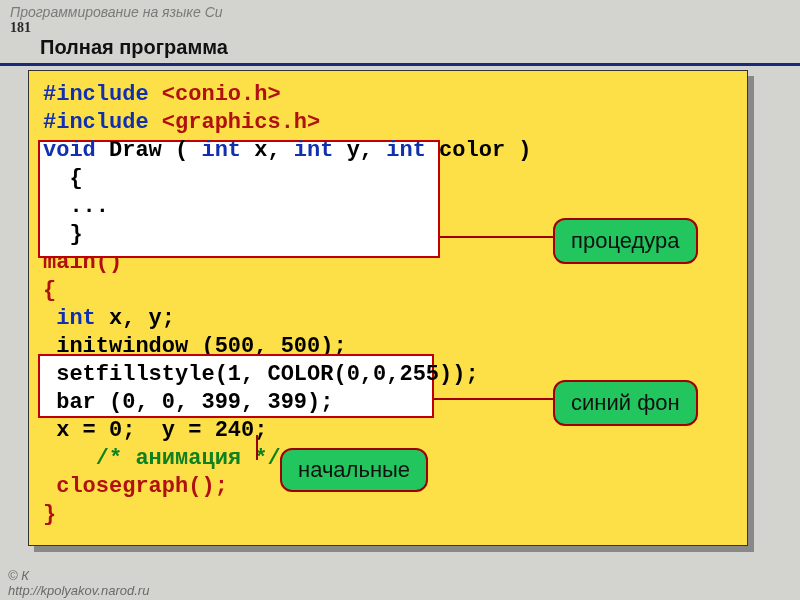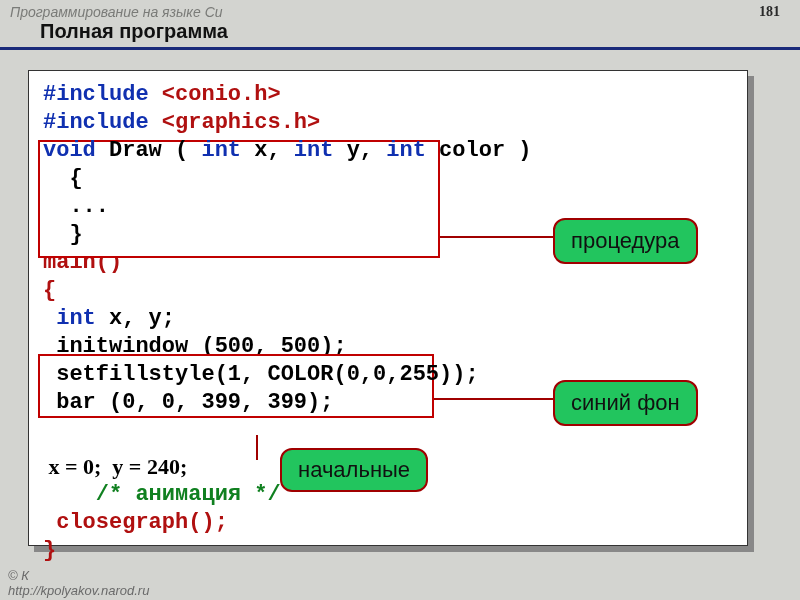--- a/index.html
+++ b/index.html
@@ -12,20 +12,21 @@
     overflow: hidden;
     position: relative;
   }
   .header {
     display: flex;
     justify-content: space-between;
     padding: 4px 20px 0 10px;
     color: #7a7b78;
     font-size: 14px;
     font-style: italic;
+    flex-direction: column;
   }
   .page-num {
     font-family: Liberation Serif, serif;
     font-weight: bold;
     font-size: 14px;
     color: #2a2a2a;
     font-style: normal;
   }
   .title {
     font-size: 20px;
@@ -42,21 +43,21 @@
     width: 720px;
     height: 476px;
     background: #888;
   }
   .code-box {
     position: absolute;
     left: 28px;
     top: 70px;
     width: 720px;
     height: 476px;
-    background: #ffffff;
+    background: #fde047;
     border: 1px solid #333;
     font-family: "Courier New", monospace;
     font-size: 22px;
     font-weight: bold;
     line-height: 28px;
     padding: 10px 14px;
   }
   .ln { white-space: pre; }
   .kw-blue { color: #1030b0; }
   .kw-red  { color: #b01010; }
@@ -124,21 +125,21 @@
   <div class="ln" style="position:relative;z-index:2;"><span class="kw-blue">void</span><span class="plain"> Draw ( </span><span class="kw-blue">int</span><span class="plain"> x, </span><span class="kw-blue">int</span><span class="plain"> y, </span><span class="kw-blue">int</span><span class="plain"> color )</span></div>
   <div class="ln plain" style="position:relative;z-index:2;">  {</div>
   <div class="ln plain" style="position:relative;z-index:2;">  ...</div>
   <div class="ln plain" style="position:relative;z-index:2;">  }</div>
   <div class="ln kw-red">main()</div>
   <div class="ln kw-red">{</div>
   <div class="ln"><span class="kw-blue"> int</span><span class="plain"> x, y;</span></div>
   <div class="ln plain"> initwindow (500, 500);</div>
   <div class="ln plain" style="position:relative;z-index:2;"> setfillstyle(1, COLOR(0,0,255));</div>
   <div class="ln plain" style="position:relative;z-index:2;"> bar (0, 0, 399, 399);</div>
-  <div class="ln plain" style="font-family:Liberation Serif, serif;font-weight:bold;margin-top:36px;"> x = 0;  y = 240;</div>
+  <div class="ln plain" style="font-family:Liberation Mono, monospace;font-weight:bold;"> x = 0;  y = 240;</div>
   <div class="ln kw-green">    /* анимация */</div>
   <div class="ln kw-red"> closegraph();</div>
   <div class="ln kw-red">}</div>
 </div>
 
 <div class="connector conn1"></div>
 <div class="connector conn2"></div>
 <div class="connector conn3"></div>
 
 <div class="callout co1">

